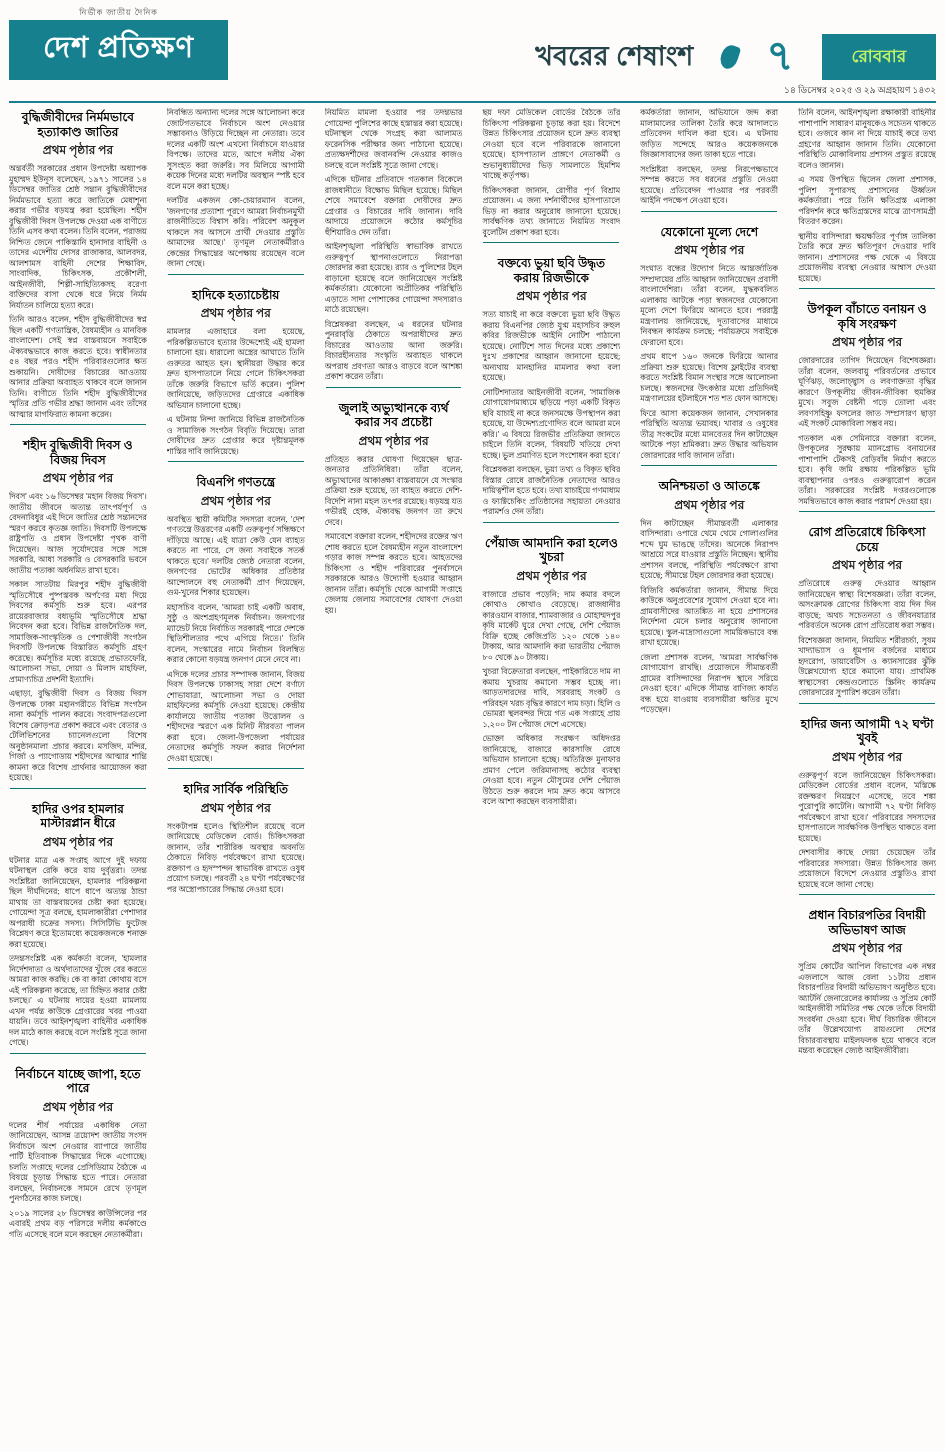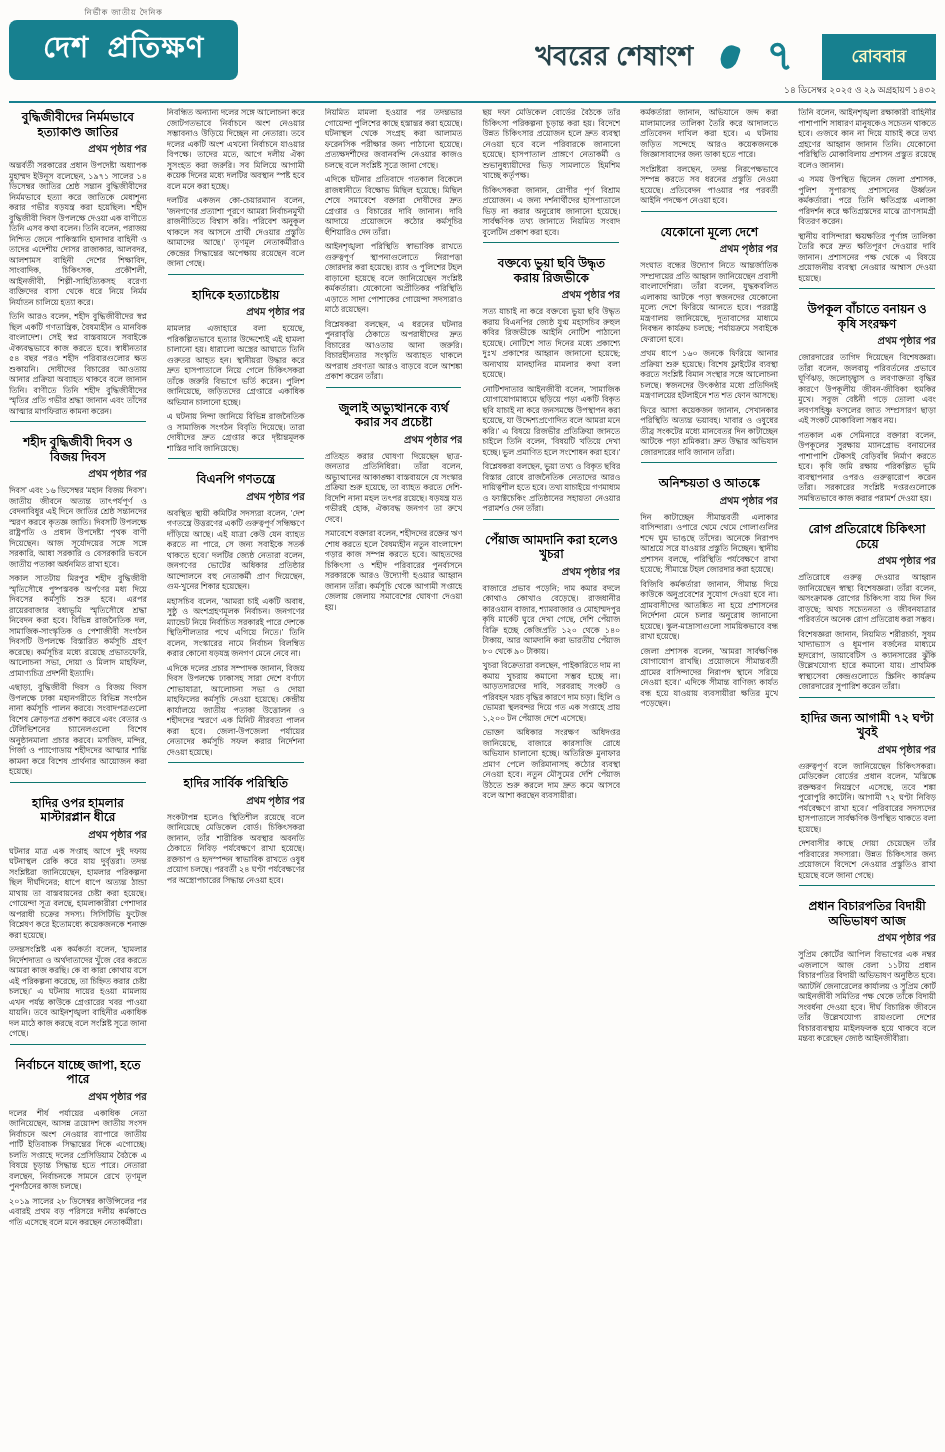--- a/index.html
+++ b/index.html
@@ -18,36 +18,35 @@
   }
 
   
   .header { display: flex; align-items: flex-end; justify-content: space-between; }
   .mast { display: flex; flex-direction: column; align-items: center; }
   .tagline { font-size: 8px; color: #555; margin-bottom: 1px; letter-spacing: 1px; }
   .mast-box {
     background: #17808f; color: #fff;
     font-size: 29px; font-weight: bold;
     padding: 4px 34px 7px; letter-spacing: 1px;
-    font-family: Liberation Mono, monospace;
-    border-radius: 8px;
+    font-family: Liberation Serif, serif;
   }
   .right-group { display: flex; align-items: center; gap: 28px; }
   .section-title {
     font-size: 27px; font-weight: bold; color: #27434a;
     font-family: "Liberation Sans", "DejaVu Sans", sans-serif;
   }
   .ornament {
     width: 17px; height: 24px; background: #17808f;
     border-radius: 50% 4px 50% 50%;
     transform: rotate(18deg);
   }
   .page-number { font-size: 42px; font-weight: bold; color: #17808f; line-height: 0.9; }
   .day-box {
-    background: #17808f; color: #fef9c3;
+    background: #17808f; color: #bef264;
     font-size: 17px; font-weight: bold;
     padding: 9px 30px;
     font-family: "Liberation Sans", "DejaVu Sans", sans-serif;
   }
   .dateline { text-align: right; font-size: 9px; color: #222; margin-top: 3px; }
   .header-rule { height: 2px; background: #17808f; margin: 3px 0 5px; }
 
   
   .columns { display: flex; gap: 20px; height: 1344px; overflow: hidden; }
   .col { flex: 1 1 0; overflow: hidden; min-width: 0; }
@@ -57,21 +56,21 @@
   }
   .headline {
     font-size: 12px; line-height: 14.5px; font-weight: bold;
     text-align: center; margin: 2px 1px 2px; color: #000;
     font-family: "Liberation Sans", "DejaVu Sans", sans-serif;
   }
   .col .headline:not(:first-child) {
     border-top: 1px solid #0f766e;
     padding-top: 13px; 
   }
-  .byline { font-size: 10px; font-weight: bold; text-align: right; margin: 0 0 3px; color: #222; }
+  .byline { font-size: 12px; font-weight: bold; text-align: center; margin: 0 0 3px; color: #222; }
 </style>
 </head>
 <body>
 
 <div class="page">
 
   <div class="header">
     <div class="mast">
       <div class="tagline">নির্ভীক জাতীয় দৈনিক</div>
       <div class="mast-box">দেশ প্রতিক্ষণ</div>

